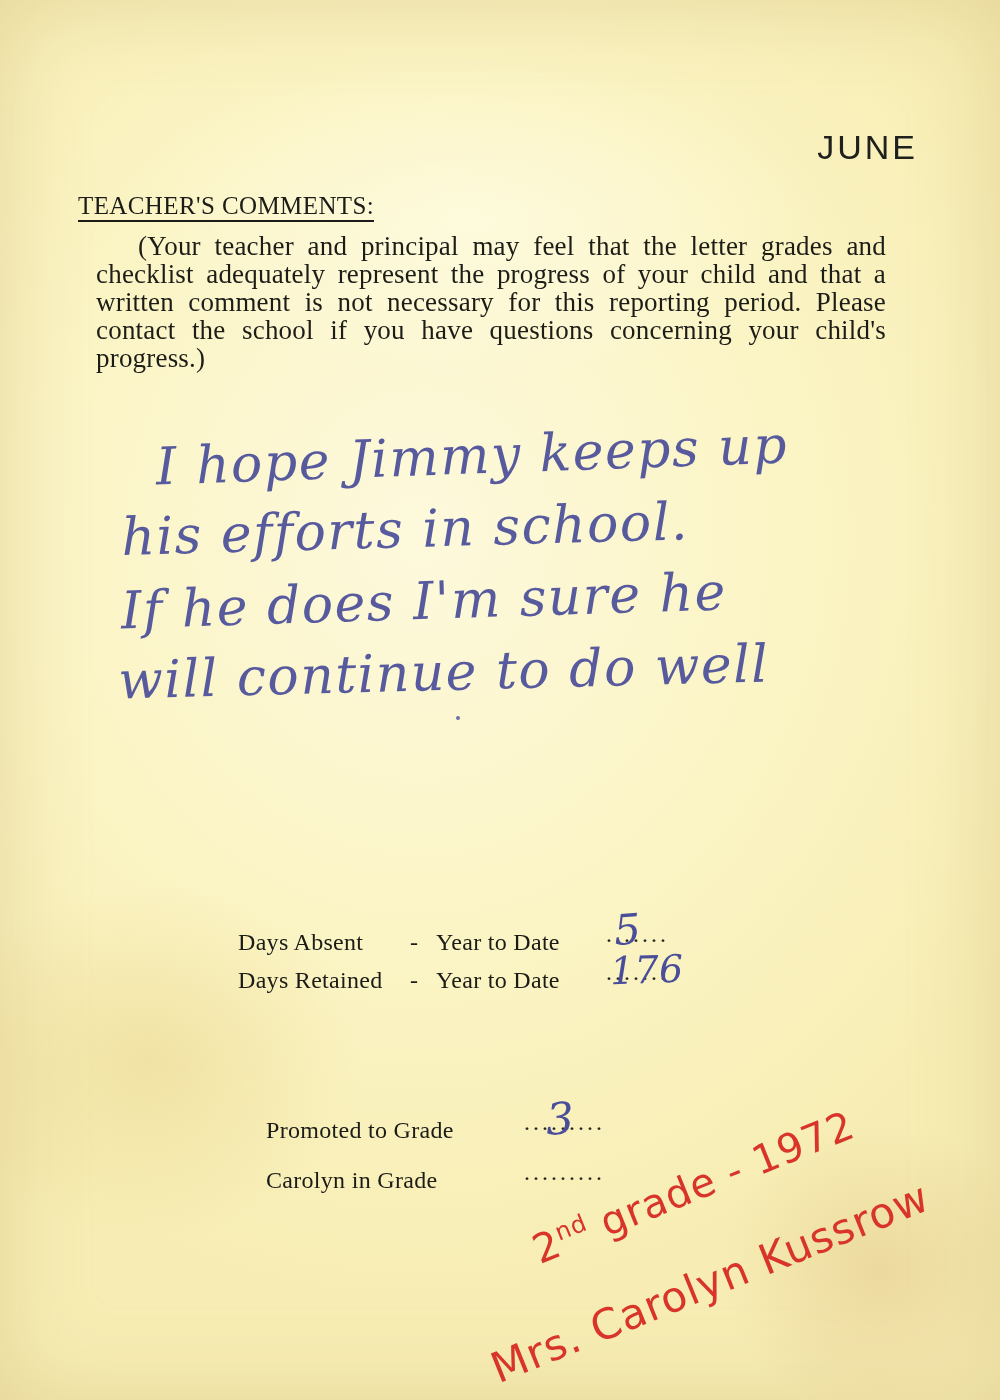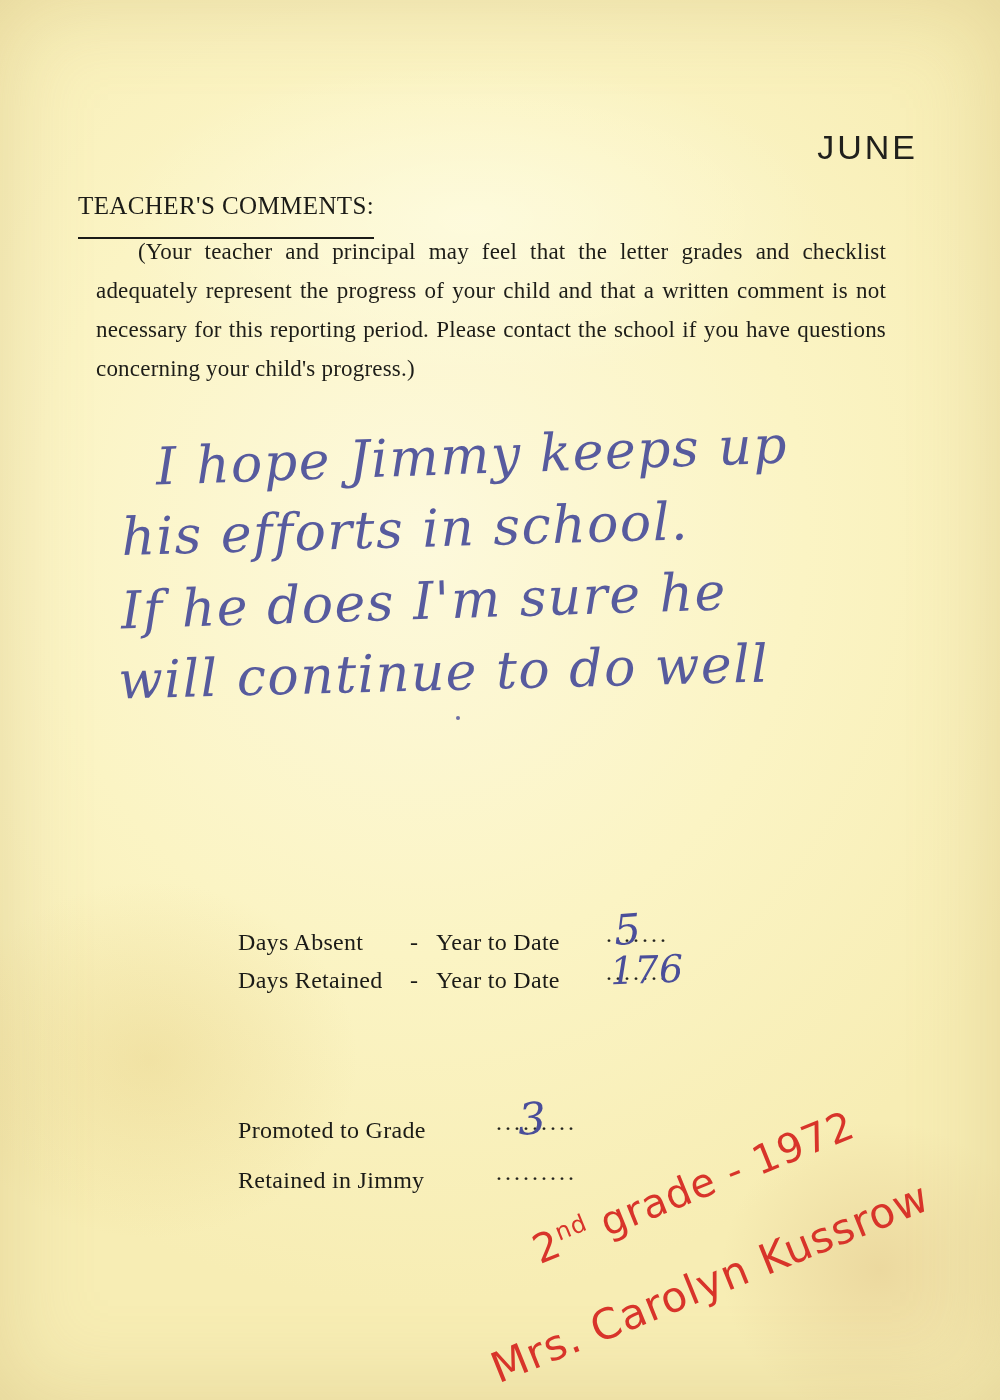--- a/index.html
+++ b/index.html
@@ -67,30 +67,30 @@
   .comments-heading {
     position: absolute;
     left: 78px;
     top: 192px;
     font-size: 25px;
     letter-spacing: 0.4px;
     color: #1b1b17;
   }
   .comments-heading span.u {
     border-bottom: 2px solid #1b1b17;
-    padding-bottom: 18px;
+    padding-bottom: 1px;
   }
 
   .comments-note {
     position: absolute;
     left: 96px;
     top: 232px;
     width: 790px;
-    font-size: 23px;
-    line-height: 39px;
+    font-size: 27px;
+    line-height: 28px;
     color: #1d1d18;
     text-align: justify;
     text-indent: 42px;
     letter-spacing: 0.2px;
   }
 
   
   .handwriting {
     position: absolute;
     left: 72px;
@@ -173,21 +173,21 @@
     top: 1108px;
     font-size: 24px;
     color: #1b1b17;
   }
   .promo-row {
     display: flex;
     align-items: baseline;
     height: 50px;
     letter-spacing: 0.3px;
   }
-  .promo-label { width: 258px; }
+  .promo-label { width: 258px; margin-left: 28px; }
   .promo-dots {
     position: relative;
     width: 130px;
     height: 30px;
   }
   .promo-dots .dots {
     position: absolute;
     left: 0;
     bottom: 2px;
     font-size: 24px;
@@ -288,21 +288,21 @@
 
   <div class="promotion">
     <div class="promo-row">
       <div class="promo-label">Promoted to Grade</div>
       <div class="promo-dots">
         <span class="dots">.........</span>
         <span class="val">3</span>
       </div>
     </div>
     <div class="promo-row">
-      <div class="promo-label">Retained in Jimmy</div>
+      <div class="promo-label">Carolyn in Grade</div>
       <div class="promo-dots">
         <span class="dots">.........</span>
         <span class="val"></span>
       </div>
     </div>
   </div>
 
   <div class="red-note">
     <div class="red-line l1"><span>2</span><sup>nd</sup><span> grade - 1972</span></div>
     <div class="red-line l2">Mrs. Carolyn Kussrow</div>

